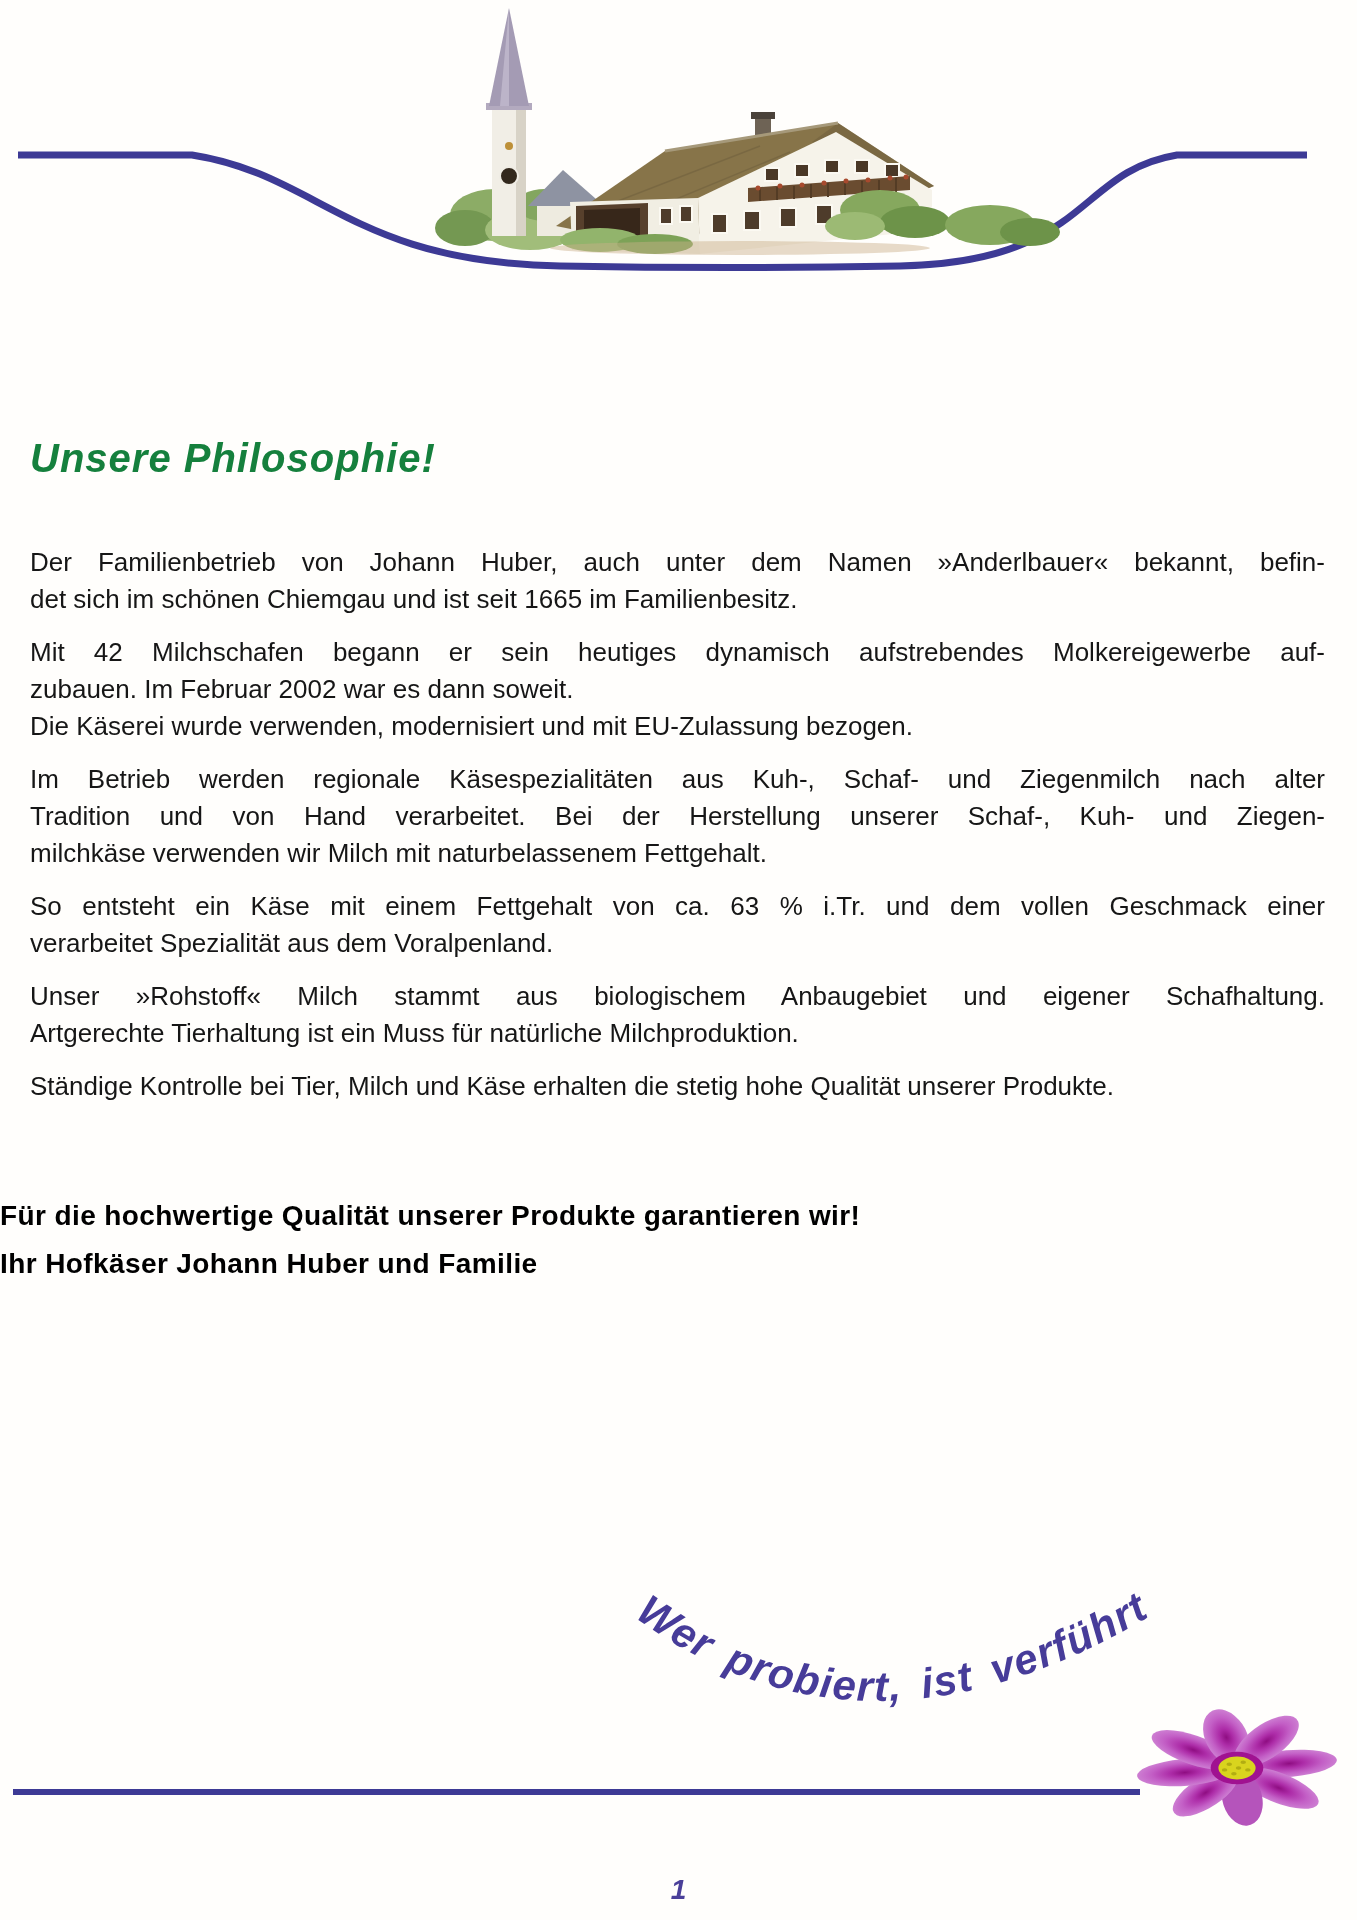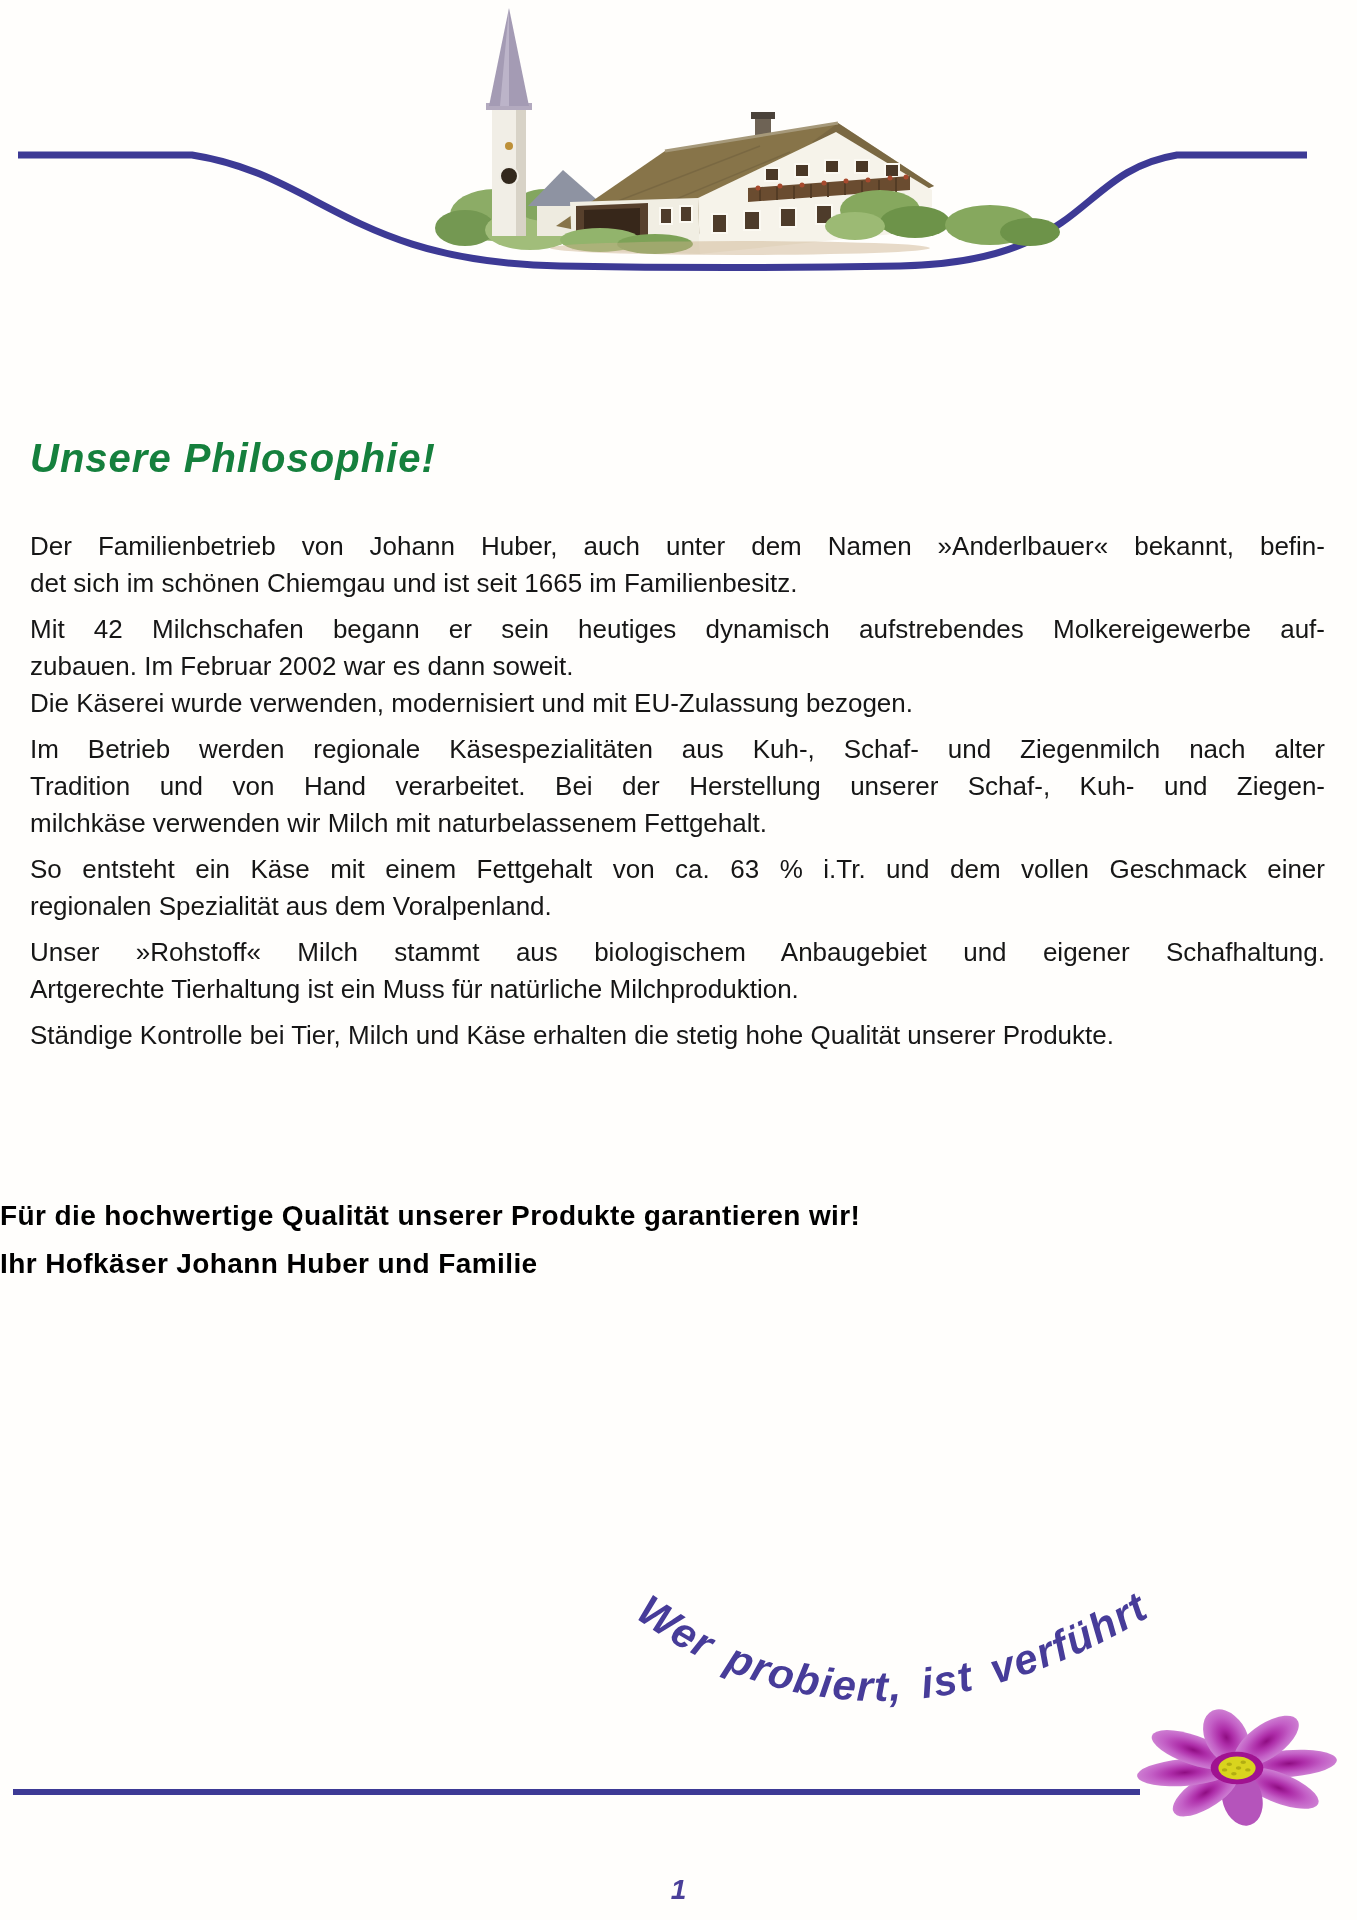--- a/index.html
+++ b/index.html
@@ -13,21 +13,21 @@
   #title{
     top:436px;left:30px;width:900px;
     font-size:40px;font-weight:700;font-style:italic;
     letter-spacing:1px;color:#15803d;
   }
   
   #bodytext{
     top:528px;left:30px;width:1295px;
     font-size:26px;line-height:37px;color:#161616;
   }
-  #bodytext p{margin:0 0 9px 0;padding:0;}
+  #bodytext p{margin:16px 0 9px 0;padding:0;}
   #bodytext p.nogap{margin-top:-9px;}
   .jl{display:block;text-align:justify;text-align-last:justify;}
   .ll{display:block;text-align:left;}
   
   #closing{
     top:1192px;left:0;width:1357px;text-align:left;
     font-size:28px;font-weight:700;color:#000;line-height:48px;
     letter-spacing:0.4px;
   }
   
@@ -164,21 +164,21 @@
   <p class="nogap">
     <span class="ll">Die Käserei wurde verwenden, modernisiert und mit EU-Zulassung bezogen.</span>
   </p>
   <p>
     <span class="jl">Im Betrieb werden regionale Käsespezialitäten aus Kuh-, Schaf- und Ziegenmilch nach alter</span>
     <span class="jl">Tradition und von Hand verarbeitet. Bei der Herstellung unserer Schaf-, Kuh- und Ziegen-</span>
     <span class="ll">milchkäse verwenden wir Milch mit naturbelassenem Fettgehalt.</span>
   </p>
   <p>
     <span class="jl">So entsteht ein Käse mit einem Fettgehalt von ca. 63 % i.Tr. und dem vollen Geschmack einer</span>
-    <span class="ll">regionalen Spezialität aus dem Voralpenland.</span>
+    <span class="ll">verarbeitet Spezialität aus dem Voralpenland.</span>
   </p>
   <p>
     <span class="jl">Unser »Rohstoff« Milch stammt aus biologischem Anbaugebiet und eigener Schafhaltung.</span>
     <span class="ll">Artgerechte Tierhaltung ist ein Muss für natürliche Milchproduktion.</span>
   </p>
   <p>
     <span class="ll">Ständige Kontrolle bei Tier, Milch und Käse erhalten die stetig hohe Qualität unserer Produkte.</span>
   </p>
 </div>
 

